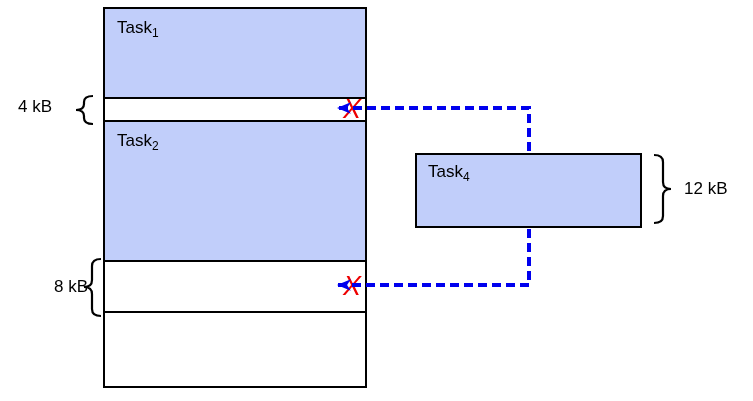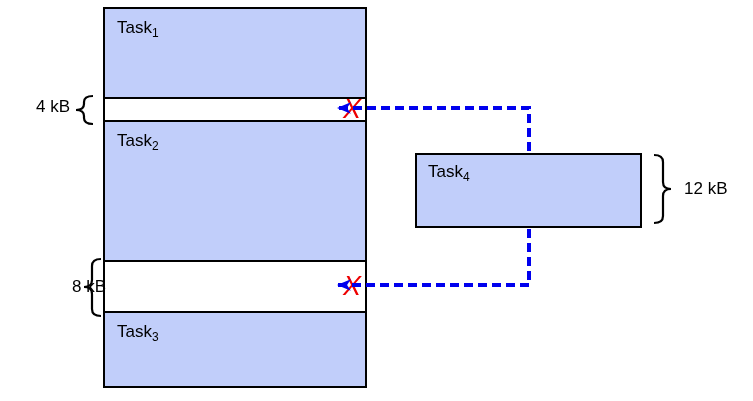--- a/index.html
+++ b/index.html
@@ -32,21 +32,21 @@
     color:#ee0000;font-style:italic;font-size:27px;line-height:1;font-weight:400;
   }
   
   .task4-box{
     position:absolute;left:415px;top:153px;width:227px;height:75px;
     border:2px solid #000;box-sizing:border-box;background:#c1cefa;padding-left:37px;
   }
   .task4-box .task-label{left:11px;top:7px;}
   
   .size-label{position:absolute;font-size:17px;line-height:22px;white-space:nowrap;}
-  .size-label.left{left:0;width:70px;text-align:right;}
+  .size-label.left{left:0;width:70px;text-align:center;}
   .lbl-4kb{top:96px;}
   .lbl-8kb{top:276px;padding-left:36px;}
   .lbl-12kb{left:684px;top:178px;}
   
   .overlay{position:absolute;left:0;top:0;width:753px;height:401px;pointer-events:none;}
   .brace{stroke:#000;stroke-width:2.2;fill:none;}
   .dashed-arrow{stroke:#0000ee;stroke-width:4;fill:none;stroke-dasharray:9 5;}
 </style>
 </head>
 <body>
@@ -63,23 +63,20 @@
     </div>
     <div class="divider"></div>
     <div class="region task r-task2">
       <span class="task-label"><span>Task</span><sub>2</sub></span>
     </div>
     <div class="divider"></div>
     <div class="region free r-gap8">
       <span class="x-mark">X</span>
     </div>
     <div class="divider"></div>
-    <div class="region task r-task3">
-      <span class="task-label"><span>Task</span><sub>3</sub></span>
-    </div>
   </div>
 
   <div class="task4-box">
     <span class="task-label"><span>Task</span><sub>4</sub></span>
   </div>
 
   <div class="size-label left lbl-4kb">4 kB</div>
   <div class="size-label left lbl-8kb">8 kB</div>
   <div class="size-label lbl-12kb">12 kB</div>
 

